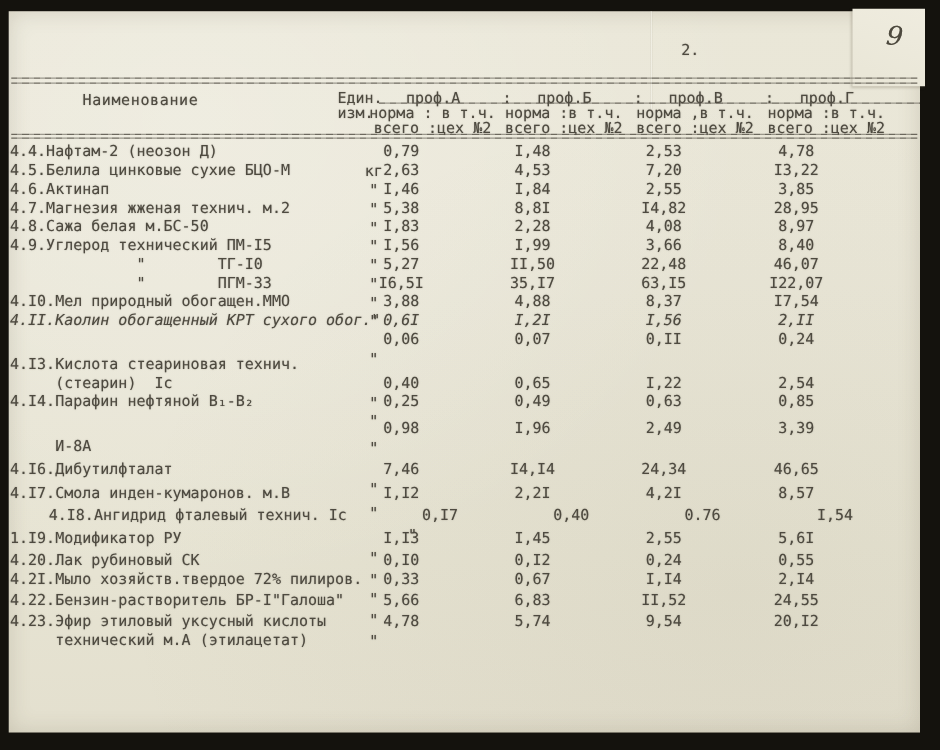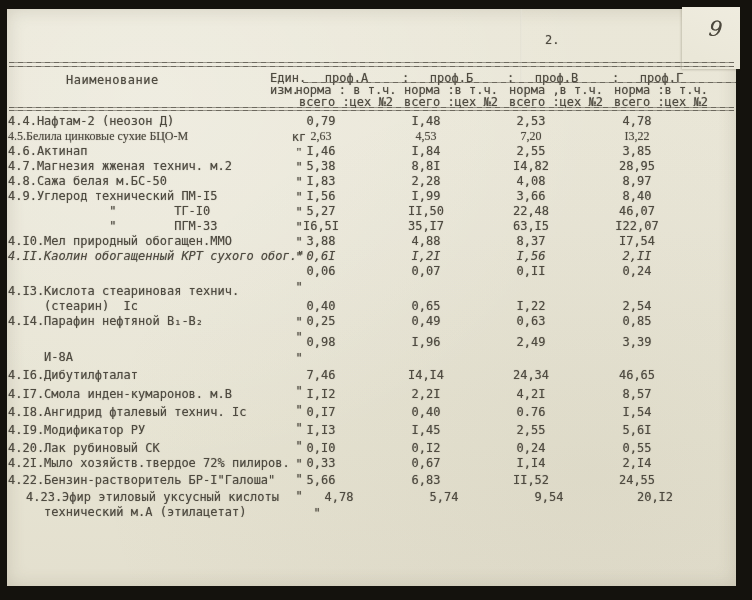--- a/index.html
+++ b/index.html
@@ -79,39 +79,39 @@
       <span id="group-headers"><span class="grp-label" style="left: 287px;">проф.А</span><span class="grp-colon" style="left: 395px;">:</span><span class="grp-sub1" style="left: 285px;">норма : в т.ч.</span><span class="grp-sub2" style="left: 285px;">всего :цех №2</span><span class="grp-label" style="left: 392px;">проф.Б</span><span class="grp-colon" style="left: 500px;">:</span><span class="grp-sub1" style="left: 390px;">норма :в т.ч.</span><span class="grp-sub2" style="left: 390px;">всего :цех №2</span><span class="grp-label" style="left: 497px;">проф.В</span><span class="grp-colon" style="left: 605px;">:</span><span class="grp-sub1" style="left: 495px;">норма ,в т.ч.</span><span class="grp-sub2" style="left: 495px;">всего :цех №2</span><span class="grp-label" style="left: 602px;">проф.Г</span><span class="grp-sub1" style="left: 600px;">норма :в т.ч.</span><span class="grp-sub2" style="left: 600px;">всего :цех №2</span></span>
       
       <div class="hrule jag" style="left:296px;right:0;top:13px;"></div>
     </div>
 
     <div class="hrule jag" style="left:2px;right:2px;top:98px;"></div>
     <div class="hrule jag" style="left:2px;right:2px;top:101px;"></div>
 
     <div id="tbody" class="ink">
         <div class="trow" style="height: 15px;"><span class="nm">4.4.Нафтам-2 (неозон Д)</span><span class="un">кг</span><span class="v c0">0,79</span><span class="v c1">I,48</span><span class="v c2">2,53</span><span class="v c3">4,78</span></div>
-        <div class="trow" style="height: 15px; font-family: Liberation Serif, serif;"><span class="nm">4.5.Белила цинковые сухие БЦО-М</span><span class="un">"</span><span class="v c0">2,63</span><span class="v c1">4,53</span><span class="v c2">7,20</span><span class="v c3">I3,22</span></div>
+        <div class="trow" style="height: 15px;"><span class="nm">4.5.Белила цинковые сухие БЦО-М</span><span class="un">"</span><span class="v c0">2,63</span><span class="v c1">4,53</span><span class="v c2">7,20</span><span class="v c3">I3,22</span></div>
         <div class="trow" style="height: 15px;"><span class="nm">4.6.Актинап</span><span class="un">"</span><span class="v c0">I,46</span><span class="v c1">I,84</span><span class="v c2">2,55</span><span class="v c3">3,85</span></div>
         <div class="trow" style="height: 15px; padding-left: 30px;"><span class="nm">4.7.Магнезия жженая технич. м.2</span><span class="un">"</span><span class="v c0">5,38</span><span class="v c1">8,8I</span><span class="v c2">I4,82</span><span class="v c3">28,95</span></div>
         <div class="trow" style="height: 15px;"><span class="nm">4.8.Сажа белая м.БС-50</span><span class="un">"</span><span class="v c0">I,83</span><span class="v c1">2,28</span><span class="v c2">4,08</span><span class="v c3">8,97</span></div>
         <div class="trow" style="height: 15px;"><span class="nm">4.9.Углерод технический ПМ-I5</span><span class="un">"</span><span class="v c0">I,56</span><span class="v c1">I,99</span><span class="v c2">3,66</span><span class="v c3">8,40</span></div>
         <div class="trow" style="height: 15px;"><span class="nm">              "        ТГ-I0</span><span class="un">"</span><span class="v c0">5,27</span><span class="v c1">II,50</span><span class="v c2">22,48</span><span class="v c3">46,07</span></div>
         <div class="trow" style="height: 15px;"><span class="nm">              "        ПГМ-33</span><span class="un">"</span><span class="v c0">I6,5I</span><span class="v c1">35,I7</span><span class="v c2">63,I5</span><span class="v c3">I22,07</span></div>
         <div class="trow" style="height: 15px;"><span class="nm">4.I0.Мел природный обогащен.ММО</span><span class="un">"</span><span class="v c0">3,88</span><span class="v c1">4,88</span><span class="v c2">8,37</span><span class="v c3">I7,54</span></div>
         <div class="trow" style="height: 15px; font-style: italic;"><span class="nm">4.II.Каолин обогащенный КРТ сухого обог."</span><span class="v c0">0,6I</span><span class="v c1">I,2I</span><span class="v c2">I,56</span><span class="v c3">2,II</span></div>
         <div class="trow" style="height: 15px;"><span class="un">"</span><span class="v c0">0,06</span><span class="v c1">0,07</span><span class="v c2">0,II</span><span class="v c3">0,24</span></div>
         <div class="trow" style="height: 15px; margin-top: 5px;"><span class="nm">4.I3.Кислота стеариновая технич.</span></div>
         <div class="trow" style="height: 15px;"><span class="nm">     (стеарин)  Iс</span><span class="un">"</span><span class="v c0">0,40</span><span class="v c1">0,65</span><span class="v c2">I,22</span><span class="v c3">2,54</span></div>
         <div class="trow" style="height: 15px;"><span class="nm">4.I4.Парафин нефтяной В₁-В₂</span><span class="un">"</span><span class="v c0">0,25</span><span class="v c1">0,49</span><span class="v c2">0,63</span><span class="v c3">0,85</span></div>
         <div class="trow" style="height: 15px; margin-top: 6px;"><span class="un">"</span><span class="v c0">0,98</span><span class="v c1">I,96</span><span class="v c2">2,49</span><span class="v c3">3,39</span></div>
         <div class="trow" style="height: 15px;"><span class="nm">     И-8А</span></div>
         <div class="trow" style="height: 15px; margin-top: 3px;"><span class="nm">4.I6.Дибутилфталат</span><span class="un">"</span><span class="v c0">7,46</span><span class="v c1">I4,I4</span><span class="v c2">24,34</span><span class="v c3">46,65</span></div>
         <div class="trow" style="height: 15px; margin-top: 4px;"><span class="nm">4.I7.Смола инден-кумаронов. м.В</span><span class="un">"</span><span class="v c0">I,I2</span><span class="v c1">2,2I</span><span class="v c2">4,2I</span><span class="v c3">8,57</span></div>
-        <div class="trow" style="height: 15px; margin-top: 3px;"><span class="nm">4.I8.Ангидрид фталевый технич. Iс</span><span class="un">"</span><span class="v c0">0,I7</span><span class="v c1">0,40</span><span class="v c2">0.76</span><span class="v c3">I,54</span></div>
-        <div class="trow" style="height: 15px; margin-top: 3px;"><span class="nm">4.I9.Модификатор РУ</span><span class="un">"</span><span class="v c0">I,I3</span><span class="v c1">I,45</span><span class="v c2">2,55</span><span class="v c3">5,6I</span></div>
+        <div class="trow" style="height: 15px; margin-top: 3px; margin-left: 31px;"><span class="nm">4.I8.Ангидрид фталевый технич. Iс</span><span class="un">"</span><span class="v c0">0,I7</span><span class="v c1">0,40</span><span class="v c2">0.76</span><span class="v c3">I,54</span></div>
+        <div class="trow" style="height: 15px; margin-top: 3px;"><span class="nm">1.I9.Модификатор РУ</span><span class="un">"</span><span class="v c0">I,I3</span><span class="v c1">I,45</span><span class="v c2">2,55</span><span class="v c3">5,6I</span></div>
         <div class="trow" style="height: 15px; margin-top: 3px;"><span class="nm">4.20.Лак рубиновый СК</span><span class="un">"</span><span class="v c0">0,I0</span><span class="v c1">0,I2</span><span class="v c2">0,24</span><span class="v c3">0,55</span></div>
         <div class="trow" style="height: 15px;"><span class="nm">4.2I.Мыло хозяйств.твердое 72% пилиров.</span><span class="un">"</span><span class="v c0">0,33</span><span class="v c1">0,67</span><span class="v c2">I,I4</span><span class="v c3">2,I4</span></div>
         <div class="trow" style="height: 15px; margin-top: 2px;"><span class="nm">4.22.Бензин-растворитель БР-I"Галоша"</span><span class="un">"</span><span class="v c0">5,66</span><span class="v c1">6,83</span><span class="v c2">II,52</span><span class="v c3">24,55</span></div>
-        <div class="trow" style="height: 15px; margin-top: 2px; margin-left: 18px;"><span class="nm">4.23.Эфир этиловый уксусный кислоты</span><span class="un">"</span><span class="v c0">4,78</span><span class="v c1">5,74</span><span class="v c2">9,54</span><span class="v c3">20,I2</span></div>
+        <div class="trow" style="height: 15px; margin-top: 2px;"><span class="nm">4.23.Эфир этиловый уксусный кислоты</span><span class="un">"</span><span class="v c0">4,78</span><span class="v c1">5,74</span><span class="v c2">9,54</span><span class="v c3">20,I2</span></div>
         <div class="trow" style="height: 15px;"><span class="nm">     технический м.А (этилацетат)</span></div>
       </div>
   </div>
 </div>
 
 </body></html>

